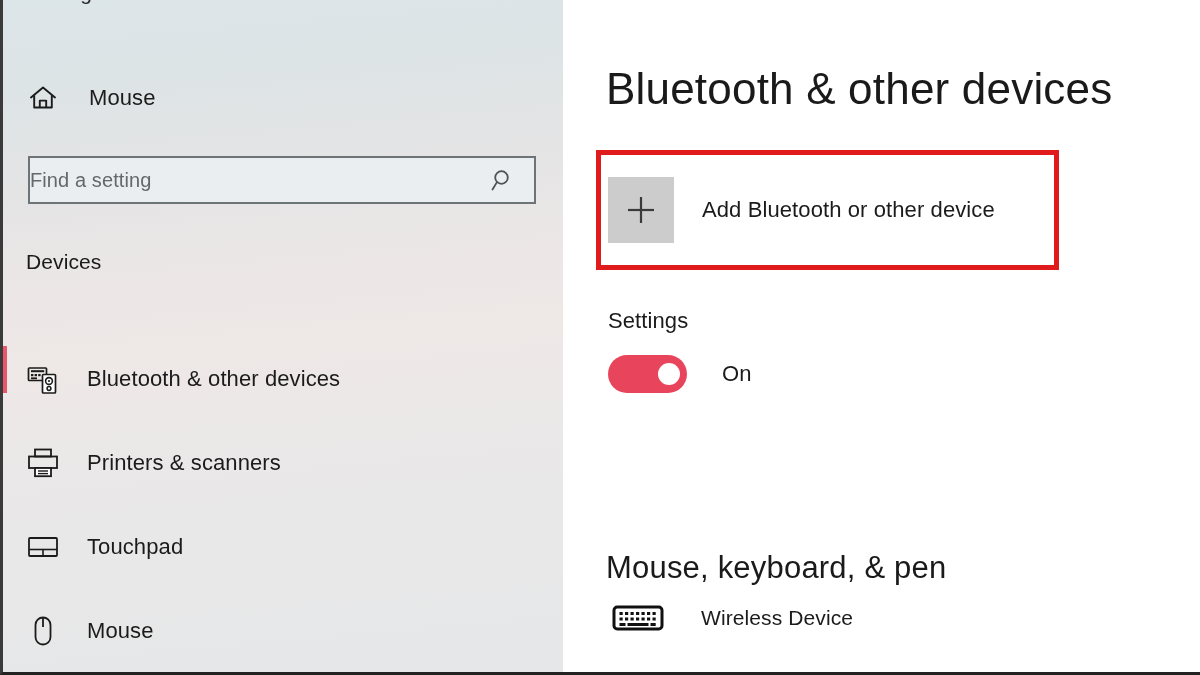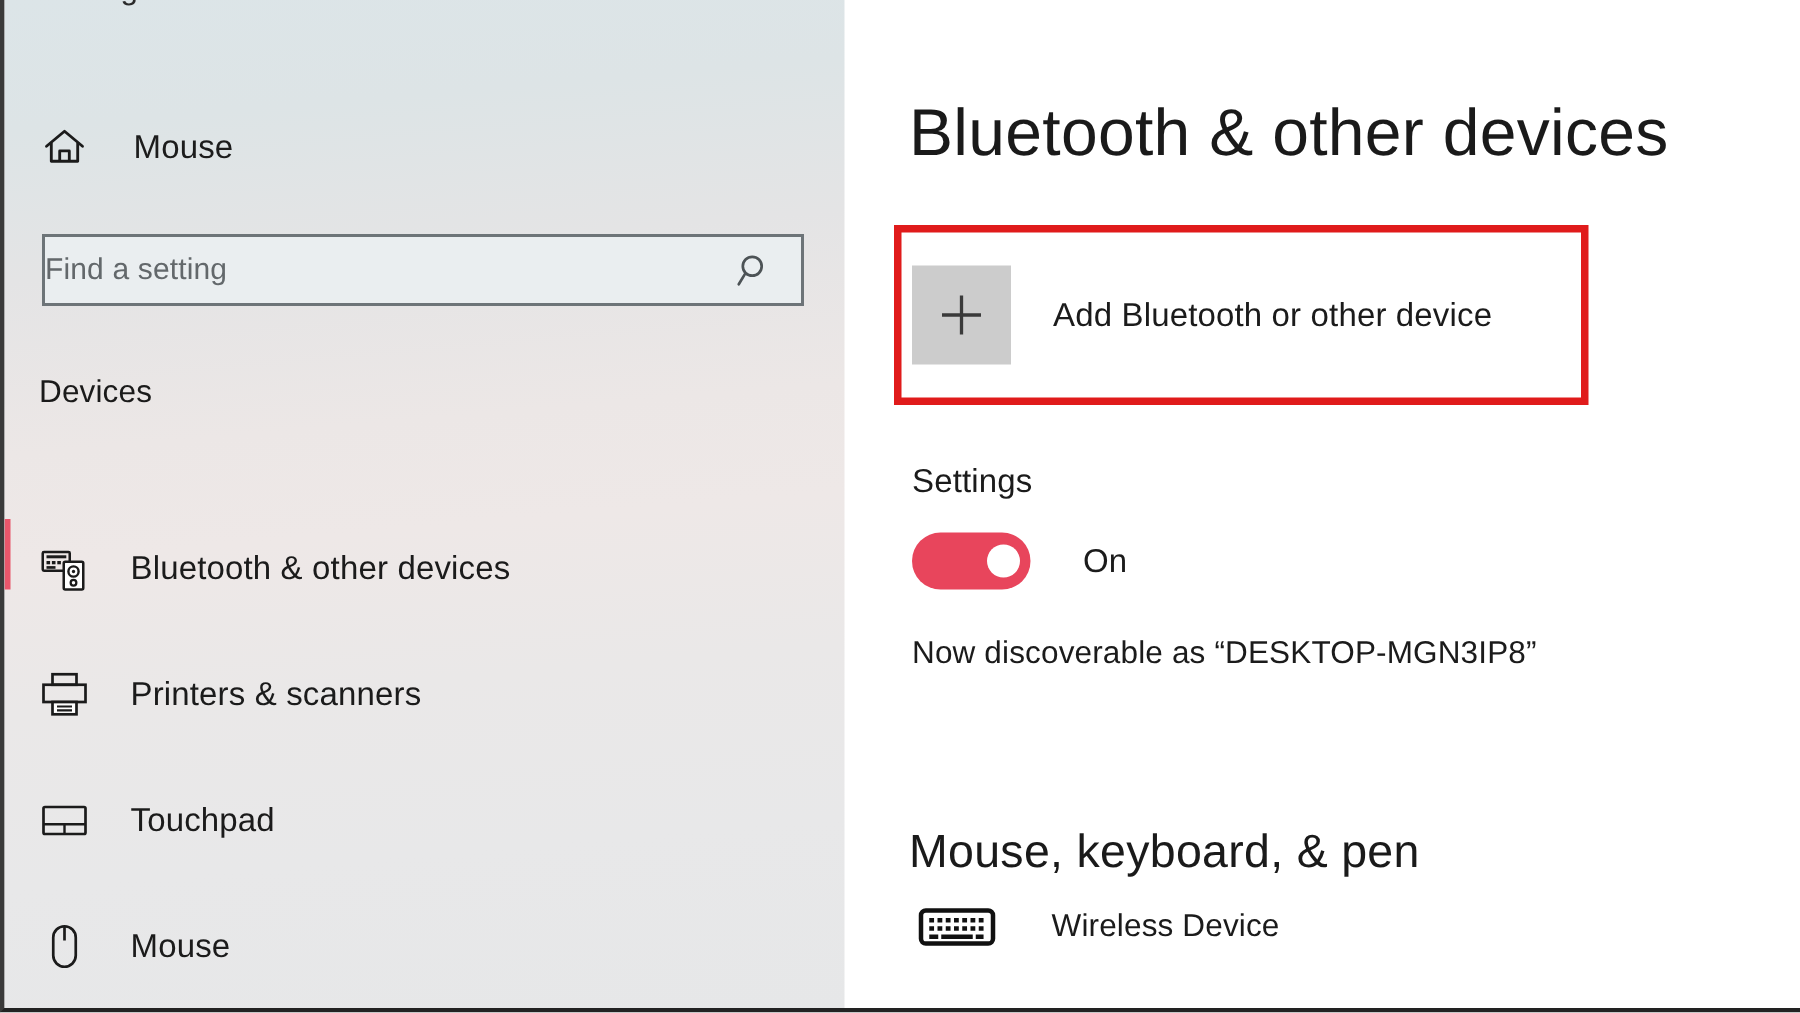--- a/index.html
+++ b/index.html
@@ -403,21 +403,20 @@
 
     <div class="bt-label">Settings</div>
 
     <div class="toggle-row">
       <span class="toggle">
         <span class="thumb"></span>
       </span>
       <span class="toggle-state">On</span>
     </div>
 
-    <div class="discoverable">Now discoverable as “DESKTOP-MGN3IP8”</div>
 
     <div class="section-title">Mouse, keyboard, &amp; pen</div>
 
     <div class="device-row">
       <span class="device-icon">
         <svg width="52" height="36" viewBox="0 0 52 36">
           <rect x="2" y="7" width="48" height="22" rx="3.2" fill="none" stroke="#111111" stroke-width="3"></rect>
           <rect x="7.5" y="12" width="3.2" height="3" fill="#111111"></rect>
           <rect x="13" y="12" width="3.2" height="3" fill="#111111"></rect>
           <rect x="18.5" y="12" width="3.2" height="3" fill="#111111"></rect>

